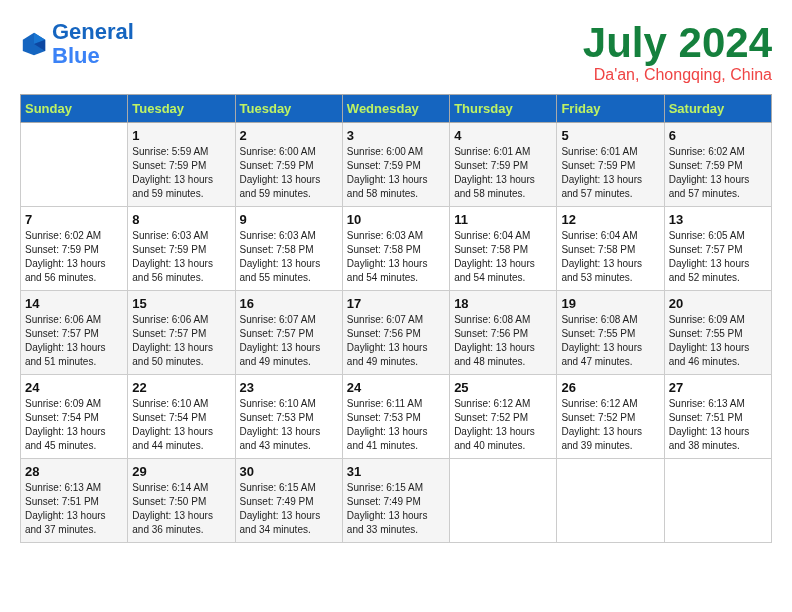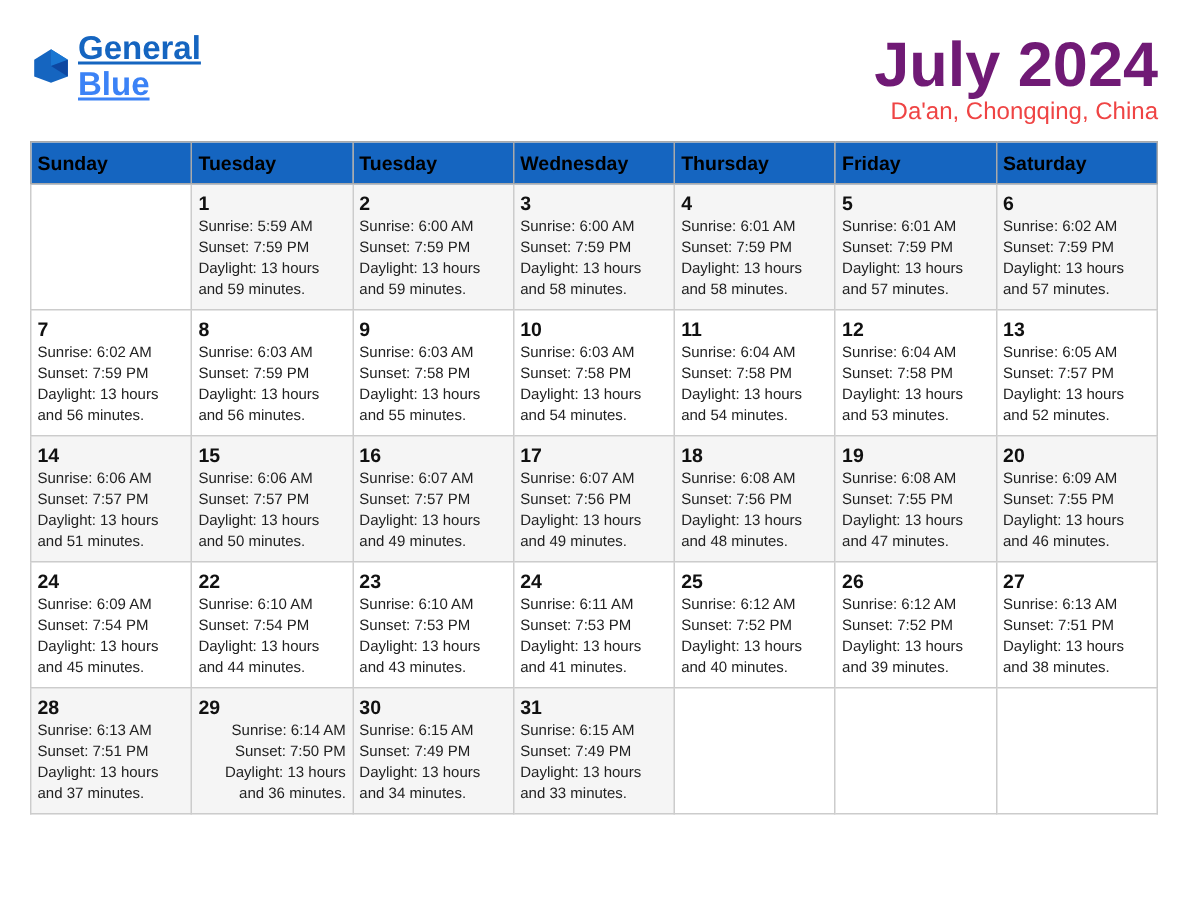--- a/index.html
+++ b/index.html
@@ -21,48 +21,47 @@
       align-items: center;
     }
     .logo-text {
       font-size: 22px;
       font-weight: bold;
       color: #1a1a2e;
       line-height: 1.1;
     }
     .logo-text span {
       color: #1565c0;
-      text-decoration: underline;
     }
     .logo-icon {
       width: 28px;
       height: 28px;
       margin-right: 4px;
     }
     .title-block {
       text-align: right;
     }
     .month-title {
       font-size: 42px;
       font-weight: bold;
-      color: #701a75;
+      color: #15803d;
       line-height: 1.1;
     }
     .location {
       font-size: 16px;
       color: #ef4444;
     }
     table {
       width: 100%;
       border-collapse: collapse;
       font-size: 11px;
     }
     thead tr th {
       background-color: #1565c0;
-      color: #000000;
+      color: #bef264;
       padding: 6px 4px;
       text-align: left;
       font-size: 13px;
       font-weight: bold;
       border: 1px solid #aaa;
     }
     tbody tr td {
       vertical-align: top;
       padding: 5px 4px;
       border: 1px solid #ccc;
@@ -323,21 +322,21 @@
       <tr>
         <td>
           <span class="day-num">28</span>
           <div class="day-info" style="white-space: pre-line;">Sunrise: 6:13 AM
 Sunset: 7:51 PM
 Daylight: 13 hours
 and 37 minutes.</div>
         </td>
         <td>
           <span class="day-num">29</span>
-          <div class="day-info" style="white-space: pre-line; text-align: right;">Sunrise: 6:14 AM
+          <div class="day-info" style="white-space: pre-line;">Sunrise: 6:14 AM
 Sunset: 7:50 PM
 Daylight: 13 hours
 and 36 minutes.</div>
         </td>
         <td>
           <span class="day-num">30</span>
           <div class="day-info" style="white-space: pre-line;">Sunrise: 6:15 AM
 Sunset: 7:49 PM
 Daylight: 13 hours
 and 34 minutes.</div>

